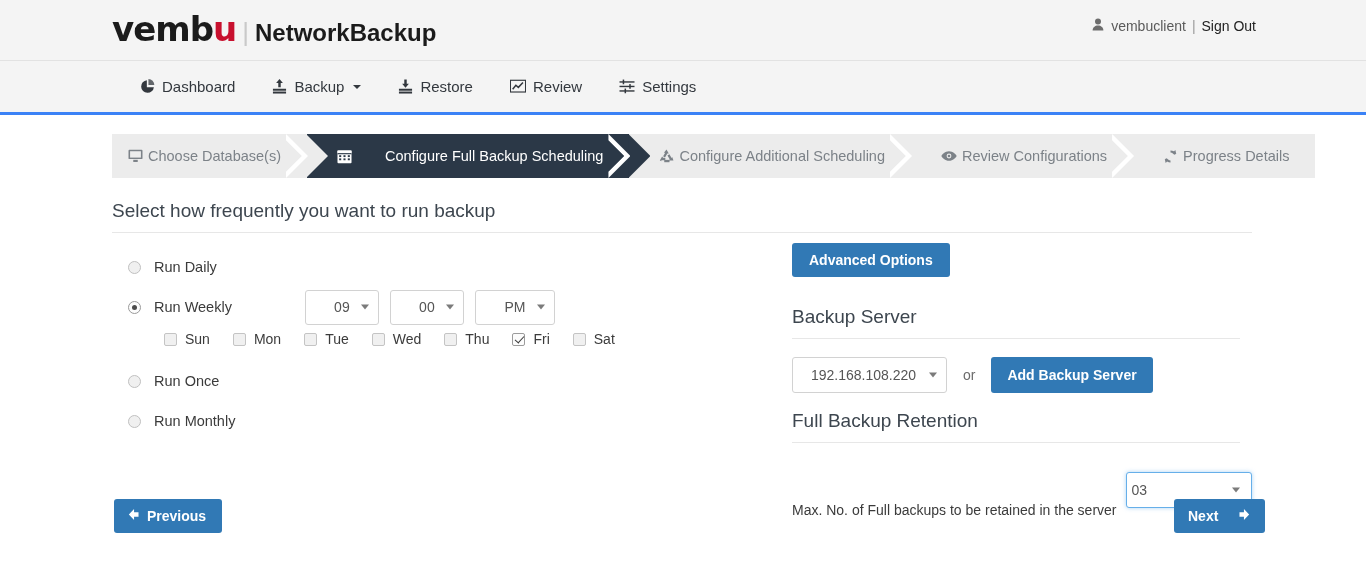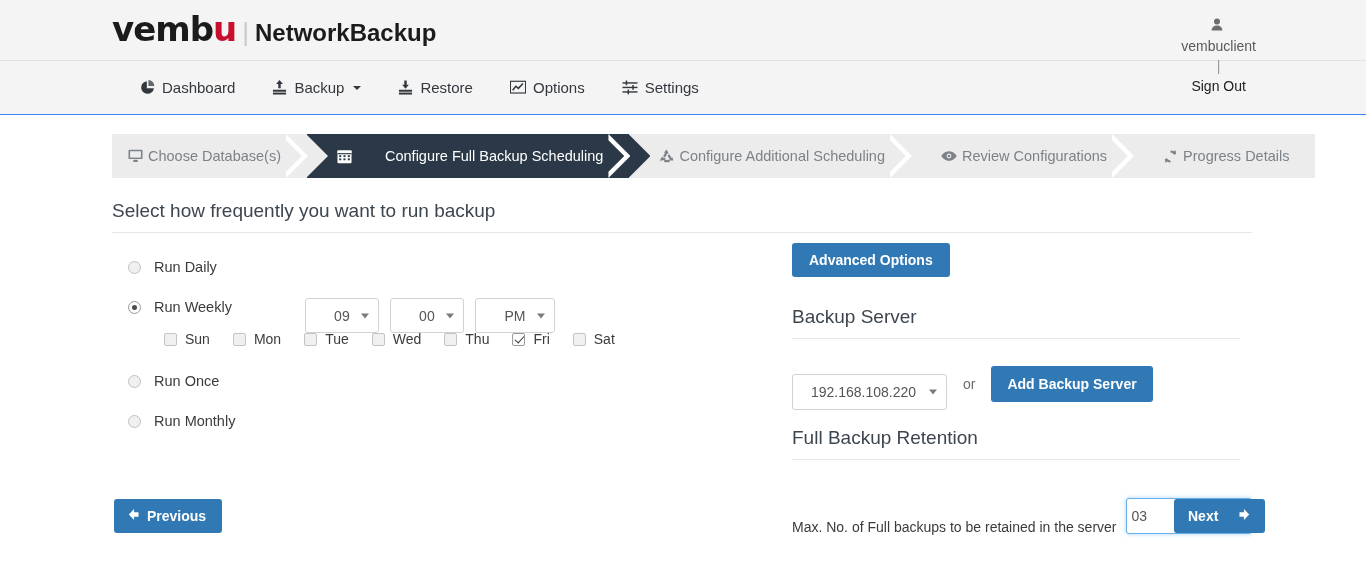--- a/index.html
+++ b/index.html
@@ -30,31 +30,31 @@
   }
   .brand-vembu .u { color: #c8102e; }
   .brand-sep {
     color: #c9c9c9; font-size: 26px; margin: 0 6px; line-height: 1;
   }
   .brand-product {
     font-size: 24px; font-weight: bold; color: #1b1b1b; line-height: 1;
   }
   .userbox {
     position: absolute; right: 110px; top: 18px;
-    font-size: 14px; color: #555; display: flex; align-items: center; gap: 4px; flex-direction: column;
+    font-size: 14px; color: #555; display: flex; align-items: center; gap: 4px;
   }
   .userbox .uname { color: #5a5a5a; }
   .userbox .pipe { color: #9a9a9a; margin: 0 2px; }
   .userbox a { color: #222; text-decoration: none; }
   .user-ico { font-size: 13px; color: #6d6d6d; margin-right: 3px; }
 
   
   .navbar {
     height: 54px; background: #f4f4f4;
-    border-bottom: 1px solid #3b82f6;
+    border-bottom: 3px solid #3b82f6;
     display: flex; align-items: center;
     padding-left: 140px;
   }
   .nav-item {
     display: flex; align-items: center; gap: 7px;
     font-size: 15px; color: #33383e;
     margin-right: 37px; cursor: pointer;
     white-space: nowrap;
   }
   .nav-item svg { display: block; }
@@ -127,21 +127,21 @@
     content: ""; position: absolute; left: 3px; top: 3px;
     width: 5px; height: 5px; border-radius: 50%; background: #4c4c4c;
   }
   .radio-row label { font-size: 14.5px; color: #3b3b3b; cursor: pointer; }
 
   .time-group { display: flex; margin-left: 73px; gap: 11px; }
   .sel {
     height: 35px; border: 1px solid #d2d2d2; background: #fff;
     border-radius: 3px; display: flex; align-items: center;
     justify-content: center; position: relative;
-    font-size: 14px; color: #555; cursor: pointer; margin-top: 17px;
+    font-size: 14px; color: #555; cursor: pointer;
   }
   .sel .arr {
     position: absolute; right: 9px; top: 50%; transform: translateY(-50%);
     width: 0; height: 0;
     border-left: 4px solid transparent; border-right: 4px solid transparent;
     border-top: 5px solid #7b7b7b;
   }
   .sel-time { width: 74px; }
   .sel-ap   { width: 80px; }
 
@@ -263,21 +263,21 @@
     <span>Restore</span>
   </div>
 
   <div class="nav-item">
     <span>
       <svg width="16" height="15" viewBox="0 0 18 16">
           <rect x="0.5" y="1" width="17" height="13.2" fill="none" stroke="#33383e" stroke-width="1.3"></rect>
           <polyline points="3,11 6.6,6.6 9.4,9 14.6,3.6" fill="none" stroke="#33383e" stroke-width="1.7"></polyline>
         </svg>
     </span>
-    <span>Options</span>
+    <span>Review</span>
   </div>
 
   <div class="nav-item">
     <span>
       <svg width="16" height="15" viewBox="0 0 16 16">
           <rect x="0" y="2.4" width="16" height="1.5" fill="#33383e"></rect>
           <rect x="0" y="7.2" width="16" height="1.5" fill="#33383e"></rect>
           <rect x="0" y="12" width="16" height="1.5" fill="#33383e"></rect>
           <rect x="3.4" y="0.6" width="1.6" height="5" fill="#33383e"></rect>
           <rect x="10.4" y="5.4" width="1.6" height="5" fill="#33383e"></rect>

